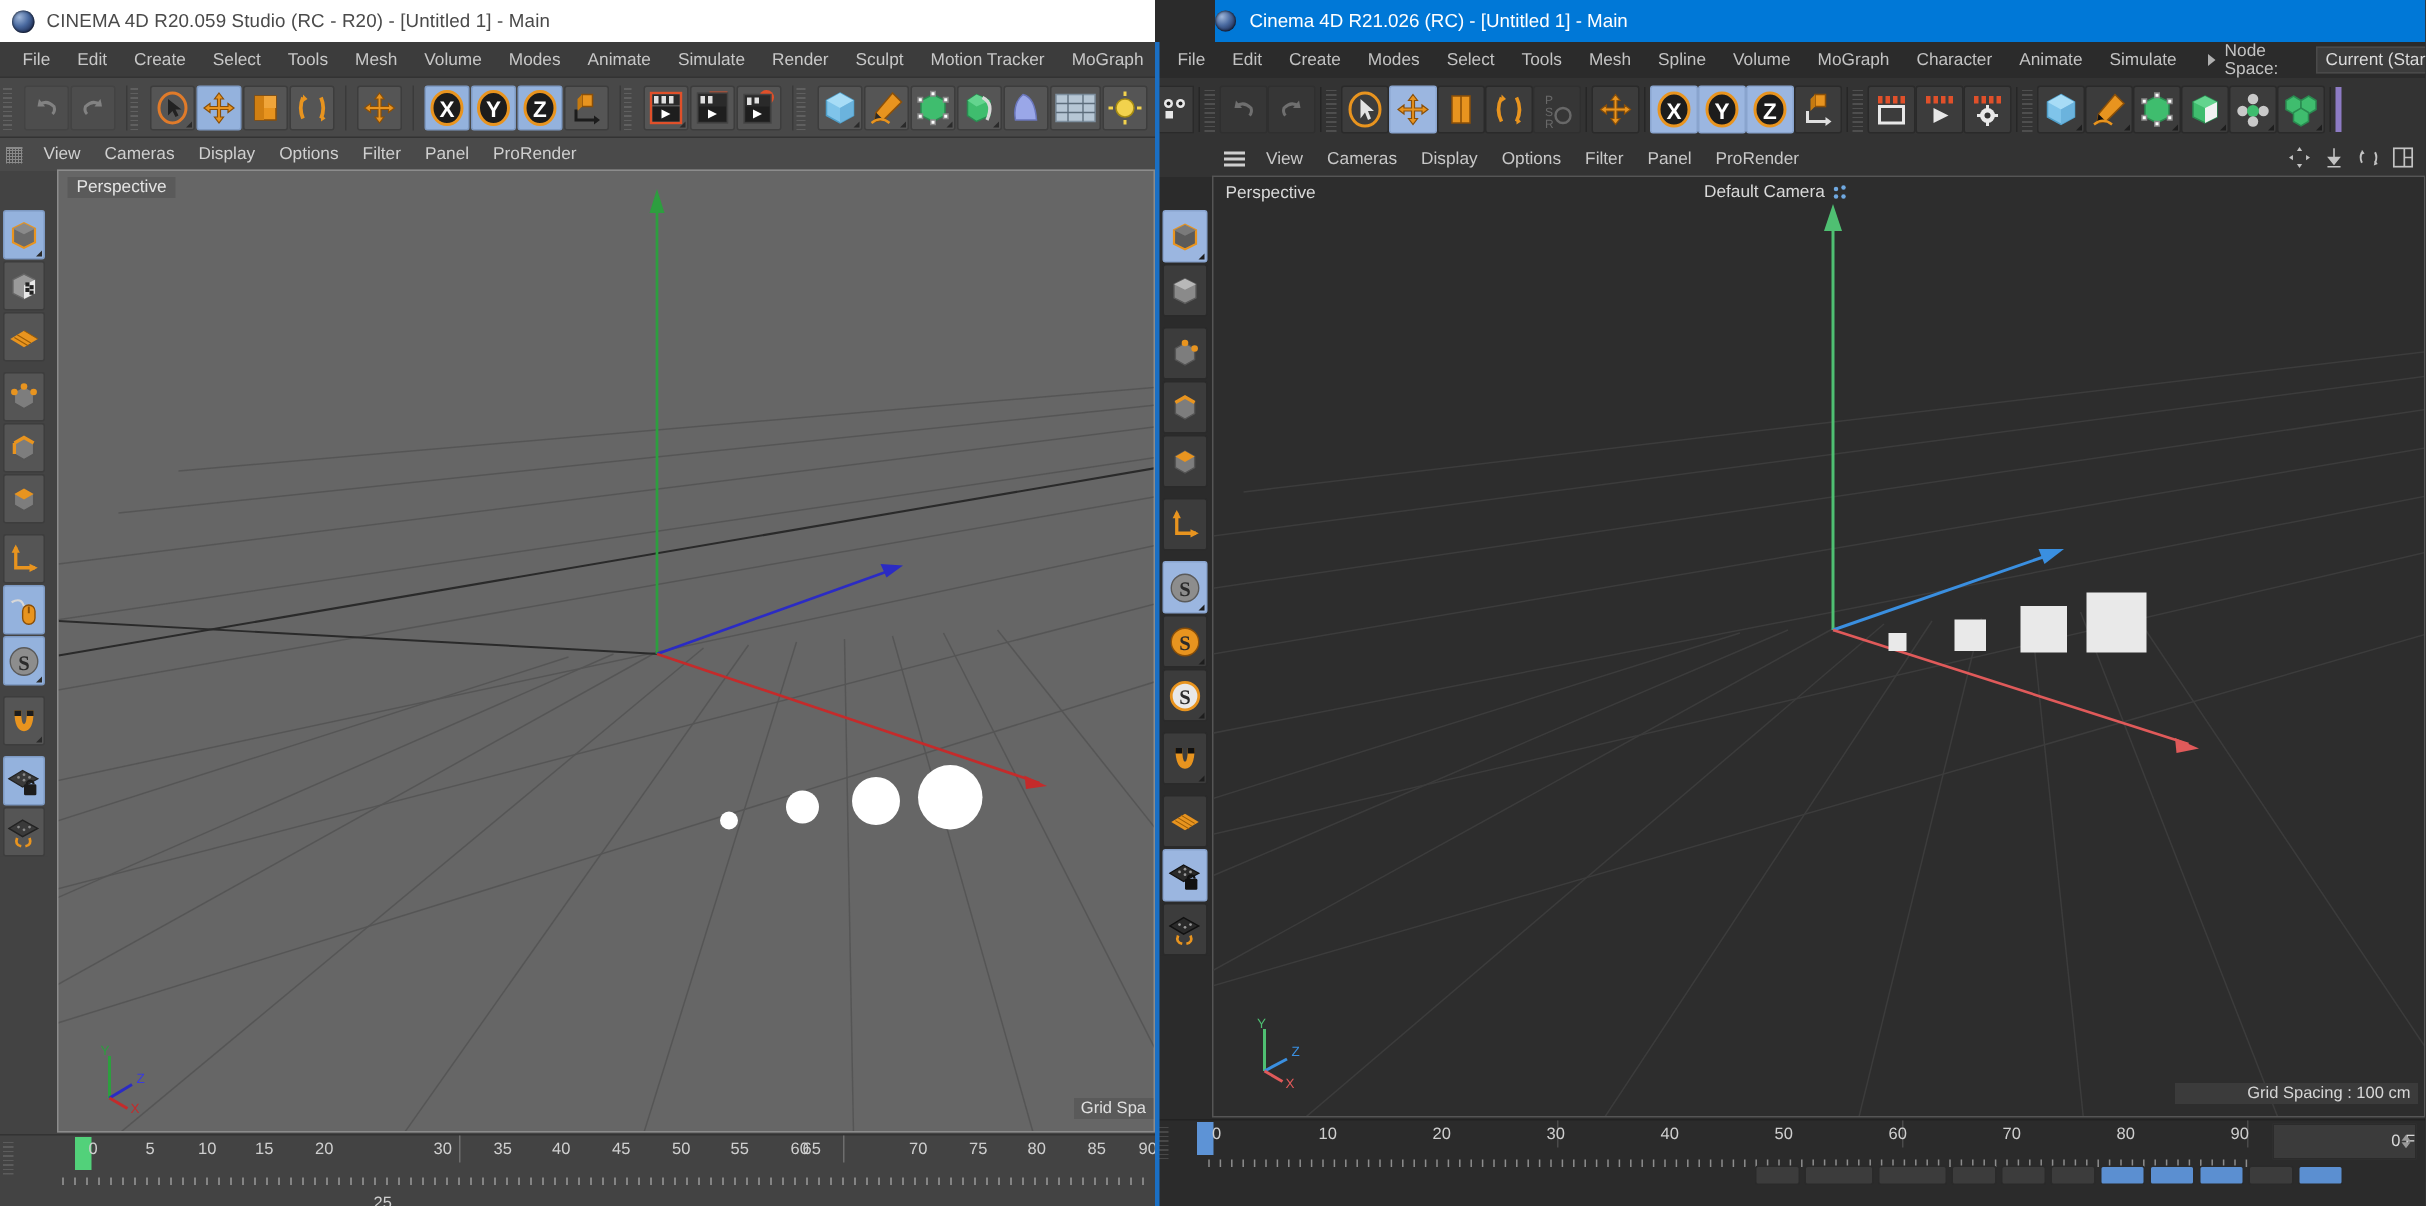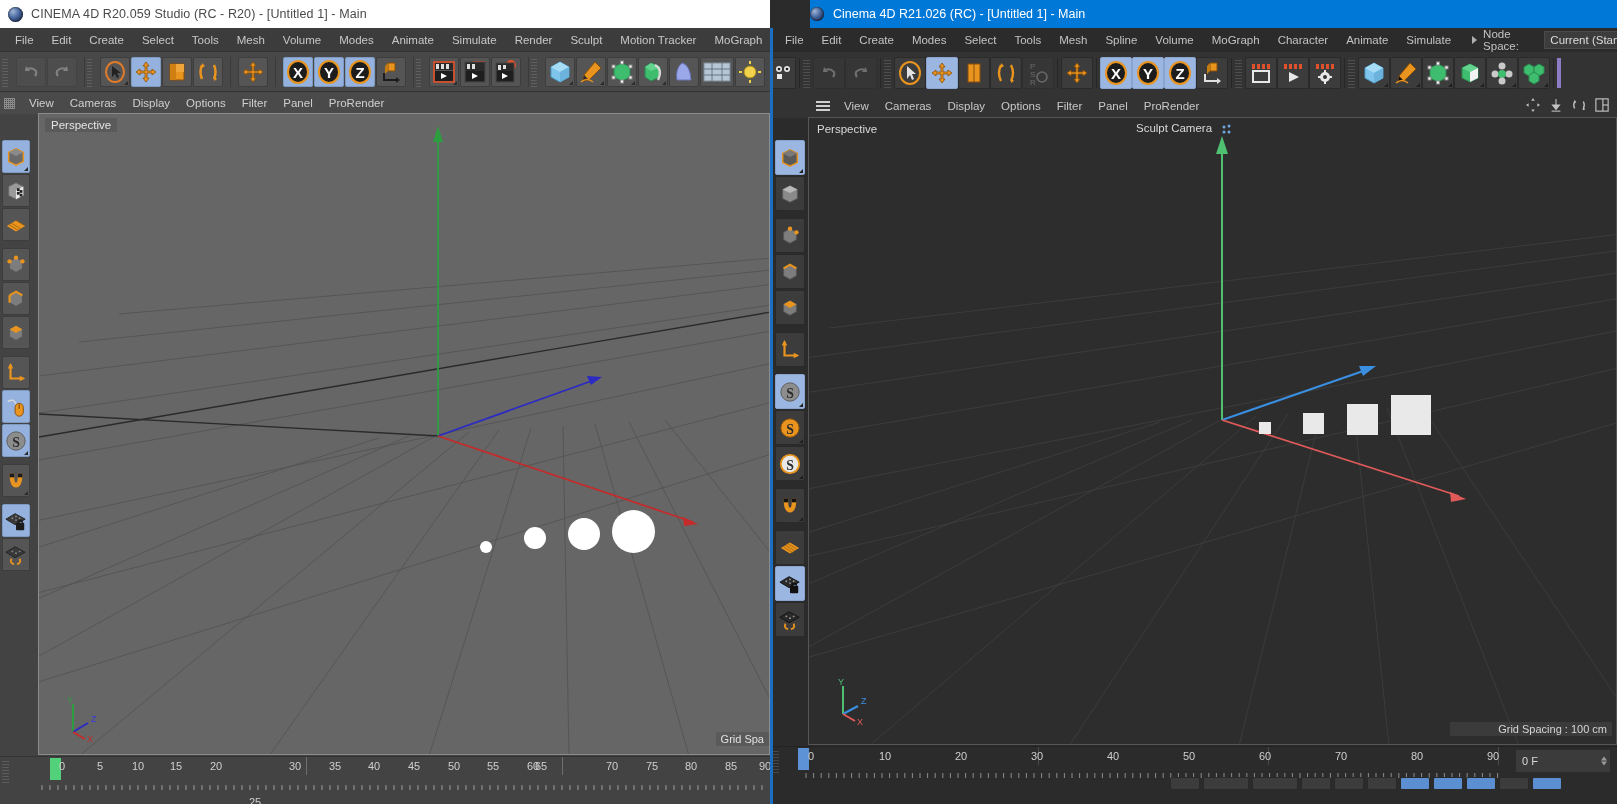--- a/index.html
+++ b/index.html
@@ -1036,21 +1036,21 @@
       <line x1="413" y1="302" x2="650" y2="378" stroke="#e05a5a" stroke-width="1.8"></line>
       <path d="M657 381 L641 374 L642 384 Z" fill="#e05a5a"></path>
     </svg>
 
     <div class="cube" style="left:450px;top:304px;width:12px;height:12px;"></div>
     <div class="cube" style="left:494px;top:295px;width:21px;height:21px;"></div>
     <div class="cube" style="left:538px;top:286px;width:31px;height:31px;"></div>
     <div class="cube" style="left:582px;top:277px;width:40px;height:40px;"></div>
 
     <span class="vp-label plain">Perspective</span>
-    <span class="vp-cam" style="left:327px;top:4px;">Sculpt Camera</span>
+    <span class="vp-cam" style="left:327px;top:4px;">Default Camera</span>
     <span style="position:absolute;left:412px;top:4px;z-index:4;">
       <svg width="12" height="12" viewBox="0 0 12 12">
             <g fill="#6fa8e0">
               <circle cx="3" cy="3" r="1.5"></circle>
               <circle cx="8" cy="2" r="1.5"></circle>
               <circle cx="3" cy="8" r="1.5"></circle>
               <circle cx="8" cy="8" r="1.5"></circle>
             </g>
           </svg>
     </span>
@@ -1284,21 +1284,21 @@
             <line x1="650" y1="2" x2="650" y2="7"></line>
             <line x1="657.6" y1="2" x2="657.6" y2="7"></line>
             <line x1="665.2" y1="2" x2="665.2" y2="7"></line>
         <line x1="672.8" y1="2" x2="672.8" y2="7"></line>
             <line x1="680.4" y1="2" x2="680.4" y2="7"></line>
             <line x1="688" y1="2" x2="688" y2="7"></line>
             <line x1="695.6" y1="2" x2="695.6" y2="7"></line>
       </g>
     </svg>
 
-    <div class="frame-box" style="right:6px; top:2px; width:96px; height:24px;">
+    <div class="frame-box" style="right:6px; top:2px; width:96px; height:24px;justify-content:flex-end;">
       <span>0 F</span>
       <span class="spin">
             <i class="up"></i>
             <i class="dn"></i>
           </span>
     </div>
 
     <div class="btnrow" style="left:400px; top:30px;">
       <span class="smbtn"></span>
       <span class="smbtn" style="width:46px;"></span>

